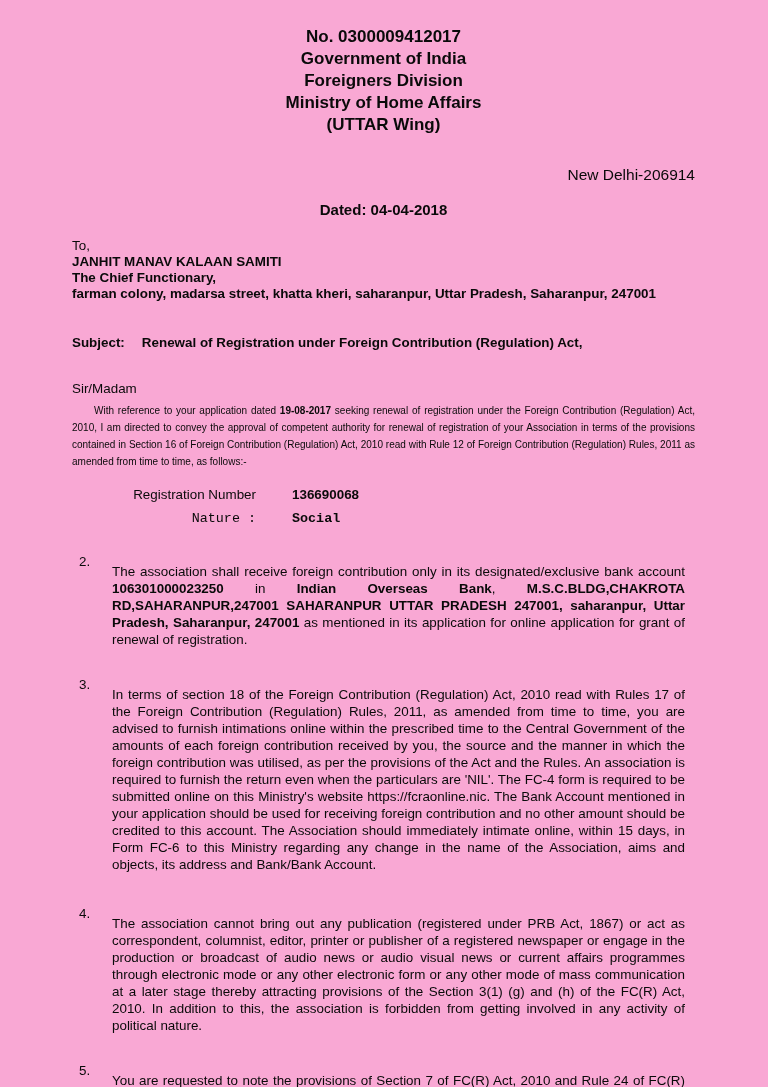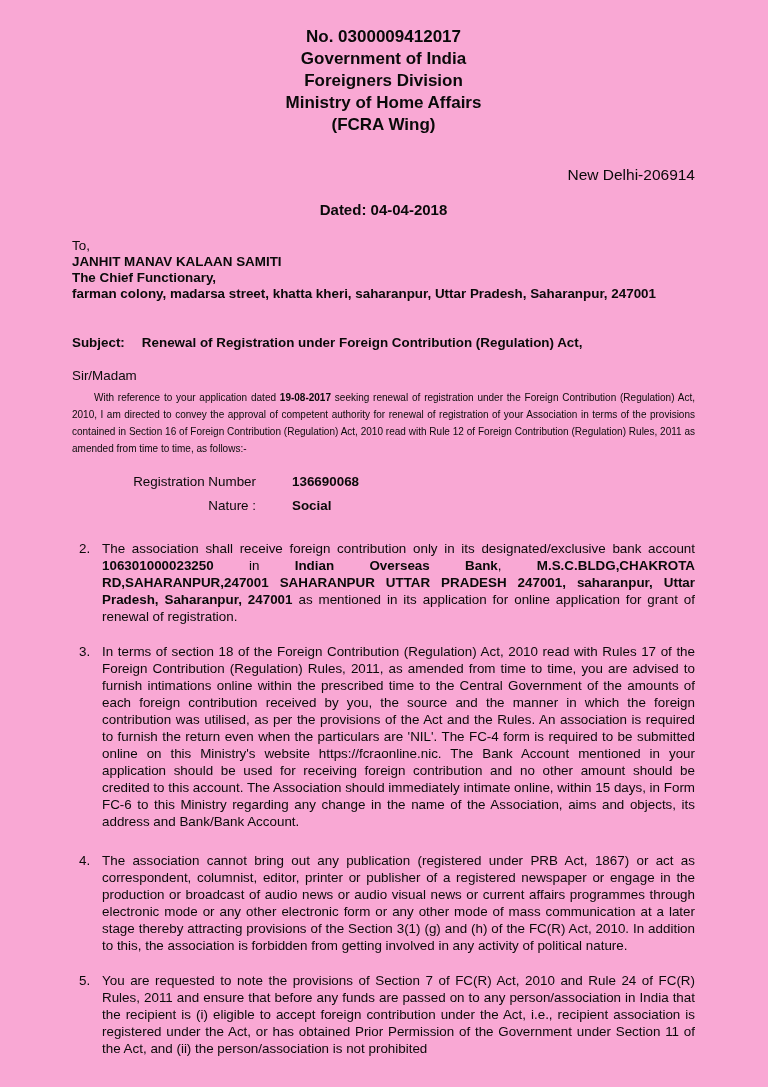--- a/index.html
+++ b/index.html
@@ -40,64 +40,64 @@
     line-height: 16px;
   }
   .subject-line {
     margin-top: 32px;
     font-size: 13.4px;
     line-height: 17px;
     display: flex;
     column-gap: 17px;
   }
   .greeting {
-    margin-top: 16px;
+    margin-top: 29px;
     font-size: 13.4px;
     line-height: 17px;
   }
   .intro {
     margin: 5px 0 0 0;
     font-size: 10px;
     line-height: 17px;
     text-align: justify;
     text-indent: 22px;
   }
   .reg-row {
     display: flex;
     font-size: 13.4px;
     line-height: 17px;
   }
   .reg-row.first { margin-top: 16px; }
-  .reg-row.second { margin-top: 7px; }
+  .reg-row.second { margin-top: 7px; font-family: Liberation Mono, monospace; }
   .reg-label { width: 184px; text-align: right; }
   .reg-value { margin-left: 36px; font-weight: bold; }
   .clause {
     display: flex;
     font-size: 13.4px;
     line-height: 17px;
   }
   .clause .num { width: 30px; flex: 0 0 30px; padding-left: 7px; box-sizing: border-box; }
-  .clause p { margin: 0; flex: 1; text-align: justify; }
+  .clause p { margin: 10px; flex: 1; text-align: justify; }
   .mt-c2 { margin-top: 26px; }
   .mt-c3 { margin-top: 18px; }
   .mt-c4 { margin-top: 22px; }
   .mt-c5 { margin-top: 18px; }
 </style>
 </head>
 <body>
 
 <div class="page">
 
   <div class="ref-no">No. 0300009412017</div>
 
   <div>
     <div class="org-line">Government of India</div>
     <div class="org-line">Foreigners Division</div>
     <div class="org-line">Ministry of Home Affairs</div>
-    <div class="org-line">(FCRA Wing)</div>
+    <div class="org-line">(UTTAR Wing)</div>
   </div>
 
   <div class="office-address">
     <div>New Delhi-206914</div>
   </div>
 
   <div class="dated">Dated: 04-04-2018</div>
 
   <div class="to-block">
     <div>To,</div>

